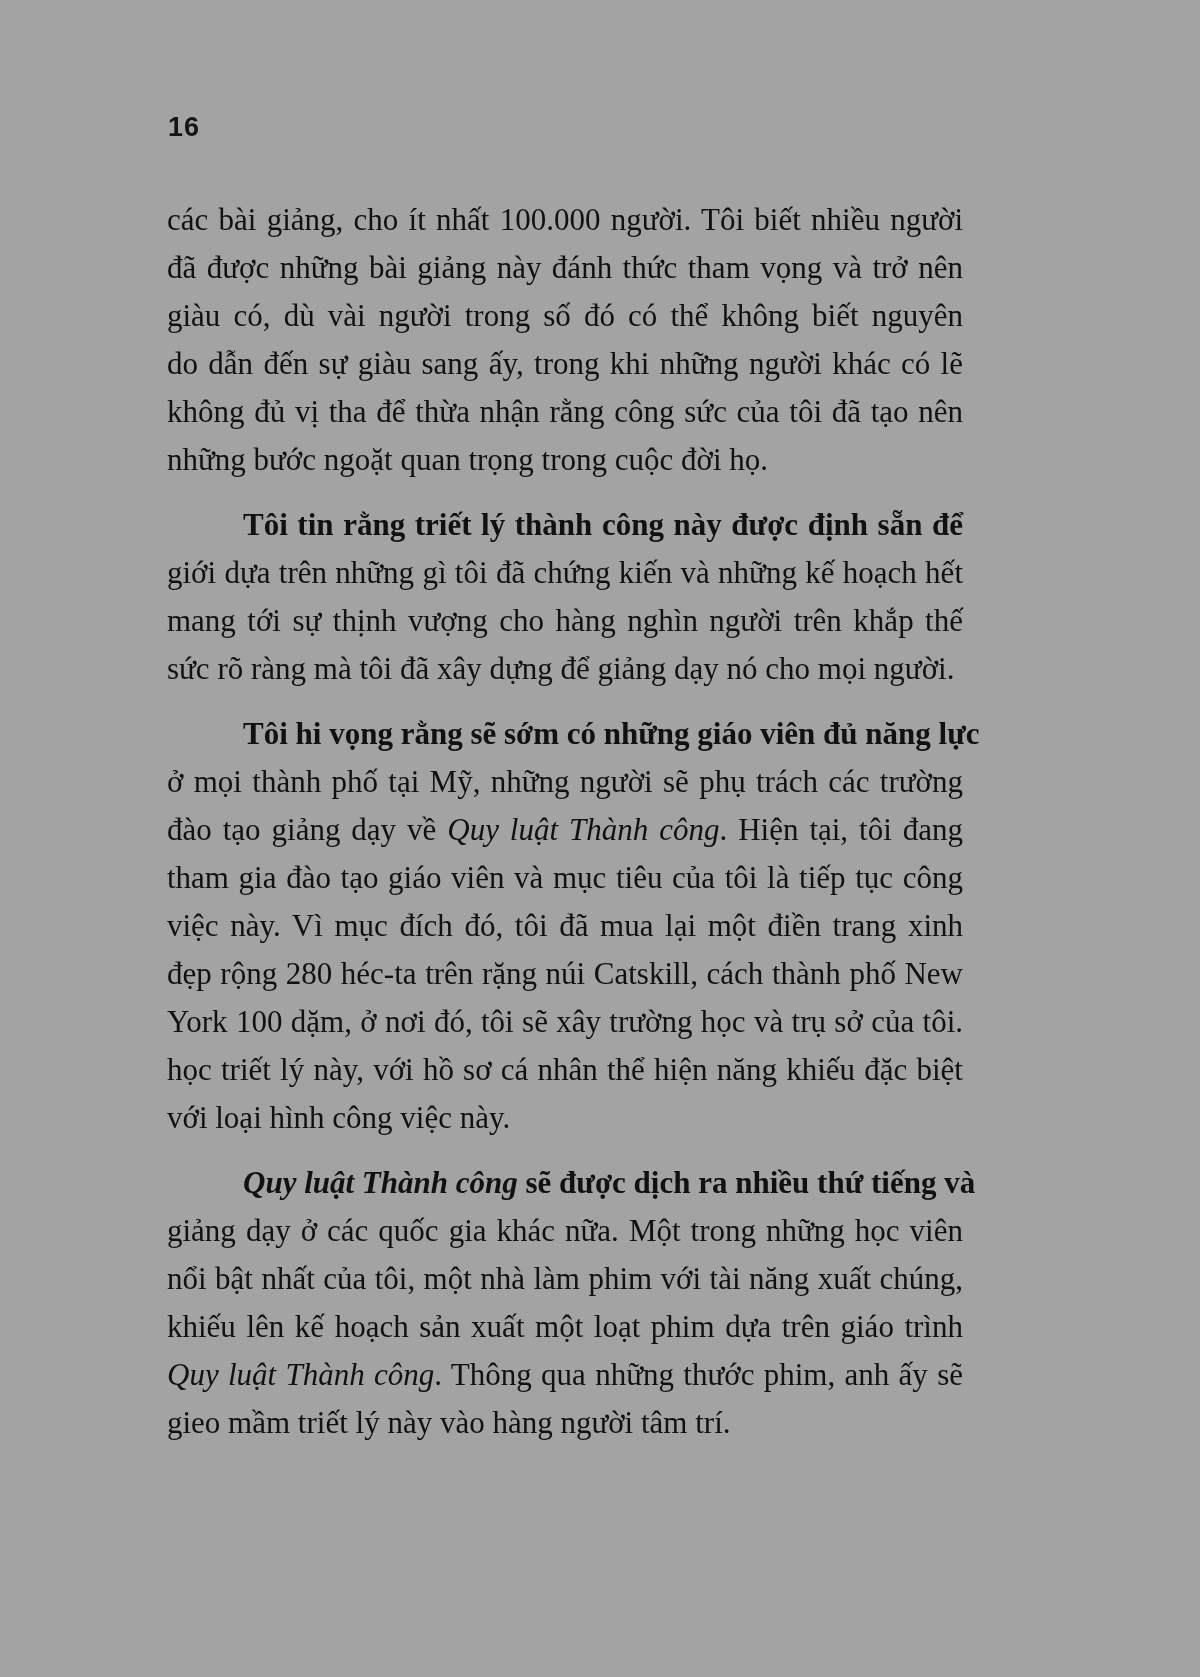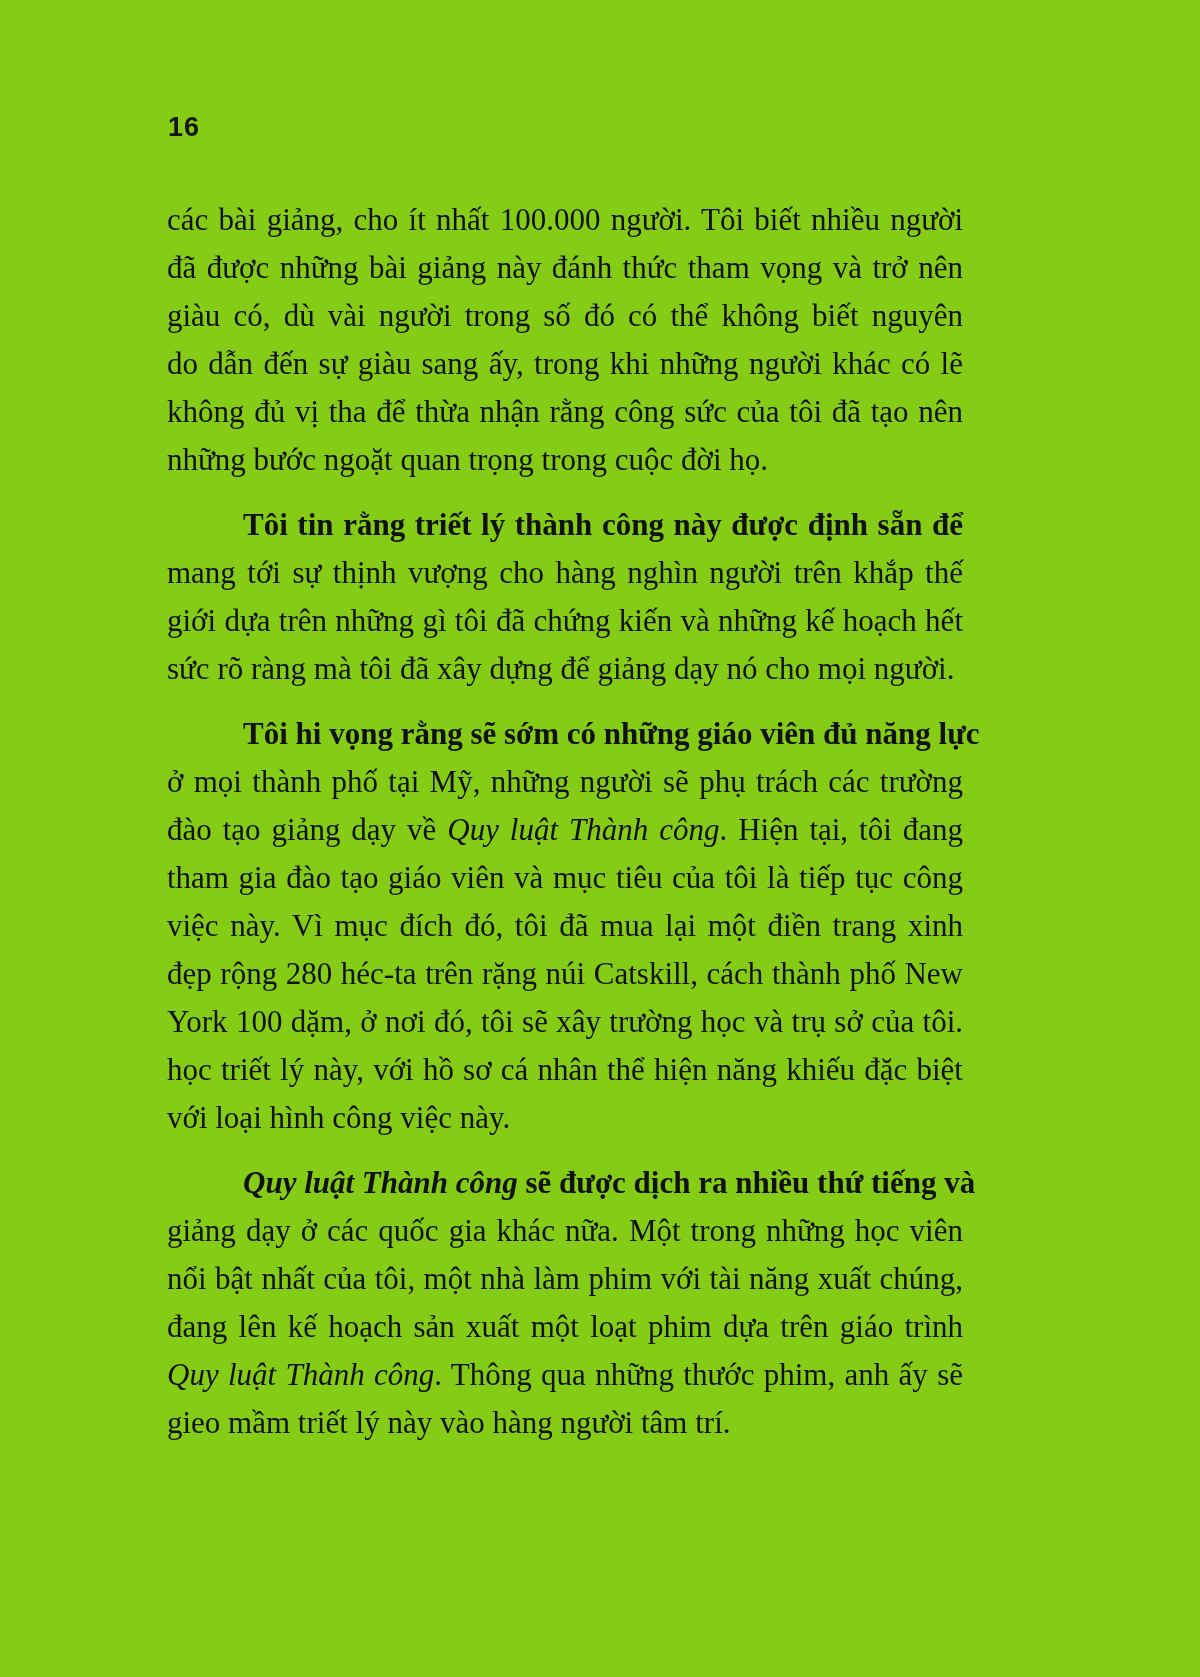--- a/index.html
+++ b/index.html
@@ -4,21 +4,21 @@
 <style>
   html, body {
     margin: 0;
     padding: 0;
     background: #ffffff;
   }
   .page {
     position: relative;
     width: 1200px;
     height: 1677px;
-    background: #84cc16;
+    background: #a3a3a3;
     overflow: hidden;
     font-family: "Liberation Serif", "DejaVu Serif", serif;
     color: #111111;
   }
   .page-number {
     position: absolute;
     left: 168px;
     top: 112px;
     font-family: "Liberation Sans", "DejaVu Sans", sans-serif;
     font-size: 27px;
@@ -63,37 +63,37 @@
       <div class="paragraph">
         <div class="line"><span>các bài giảng, cho ít nhất 100.000 người. Tôi biết nhiều người</span></div>
         <div class="line"><span>đã được những bài giảng này đánh thức tham vọng và trở nên</span></div>
         <div class="line"><span>giàu có, dù vài người trong số đó có thể không biết nguyên</span></div>
         <div class="line"><span>do dẫn đến sự giàu sang ấy, trong khi những người khác có lẽ</span></div>
         <div class="line"><span>không đủ vị tha để thừa nhận rằng công sức của tôi đã tạo nên</span></div>
         <div class="line last"><span>những bước ngoặt quan trọng trong cuộc đời họ.</span></div>
       </div>
       <div class="paragraph">
         <div class="line indent"><span>Tôi tin rằng triết lý thành công này được định sẵn để</span></div>
+        <div class="line"><span>giới dựa trên những gì tôi đã chứng kiến và những kế hoạch hết</span></div>
         <div class="line"><span>mang tới sự thịnh vượng cho hàng nghìn người trên khắp thế</span></div>
-        <div class="line"><span>giới dựa trên những gì tôi đã chứng kiến và những kế hoạch hết</span></div>
         <div class="line last"><span>sức rõ ràng mà tôi đã xây dựng để giảng dạy nó cho mọi người.</span></div>
       </div>
       <div class="paragraph">
         <div class="line indent"><span>Tôi hi vọng rằng sẽ sớm có những giáo viên đủ năng lực</span></div>
         <div class="line"><span>ở mọi thành phố tại Mỹ, những người sẽ phụ trách các trường</span></div>
         <div class="line"><span>đào tạo giảng dạy về </span><em>Quy luật Thành công</em><span>. Hiện tại, tôi đang</span></div>
         <div class="line"><span>tham gia đào tạo giáo viên và mục tiêu của tôi là tiếp tục công</span></div>
         <div class="line"><span>việc này. Vì mục đích đó, tôi đã mua lại một điền trang xinh</span></div>
         <div class="line"><span>đẹp rộng 280 héc-ta trên rặng núi Catskill, cách thành phố New</span></div>
         <div class="line"><span>York 100 dặm, ở nơi đó, tôi sẽ xây trường học và trụ sở của tôi.</span></div>
         <div class="line"><span>học triết lý này, với hồ sơ cá nhân thể hiện năng khiếu đặc biệt</span></div>
         <div class="line last"><span>với loại hình công việc này.</span></div>
       </div>
       <div class="paragraph">
         <div class="line indent"><em>Quy luật Thành công</em><span> sẽ được dịch ra nhiều thứ tiếng và</span></div>
         <div class="line"><span>giảng dạy ở các quốc gia khác nữa. Một trong những học viên</span></div>
         <div class="line"><span>nổi bật nhất của tôi, một nhà làm phim với tài năng xuất chúng,</span></div>
-        <div class="line"><span>đang lên kế hoạch sản xuất một loạt phim dựa trên giáo trình</span></div>
+        <div class="line"><span>khiếu lên kế hoạch sản xuất một loạt phim dựa trên giáo trình</span></div>
         <div class="line"><em>Quy luật Thành công</em><span>. Thông qua những thước phim, anh ấy sẽ</span></div>
         <div class="line last"><span>gieo mầm triết lý này vào hàng người tâm trí.</span></div>
       </div>
     </div>
 </div>
 
 </body></html>

